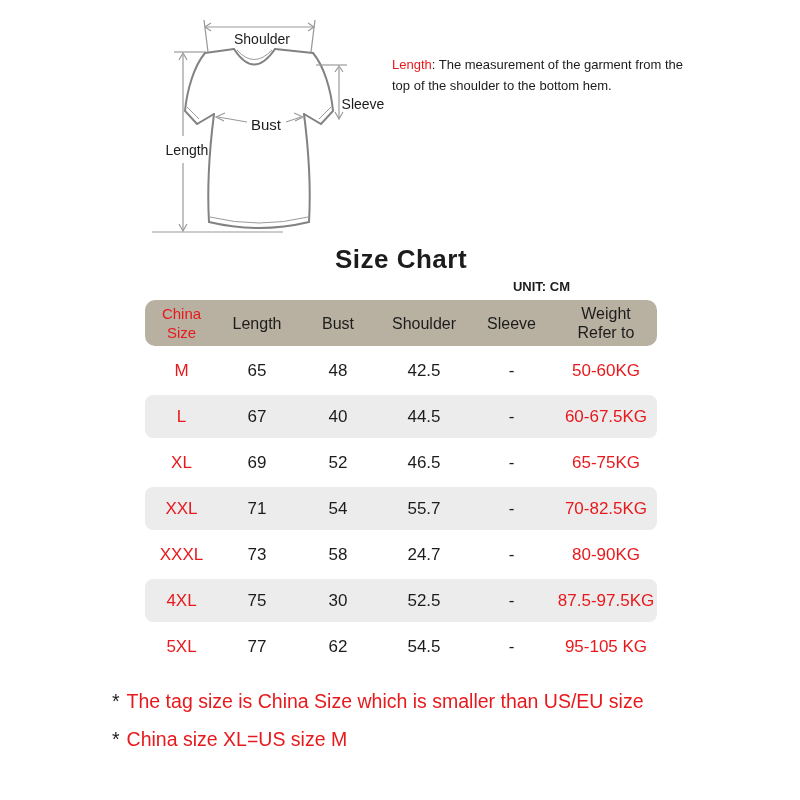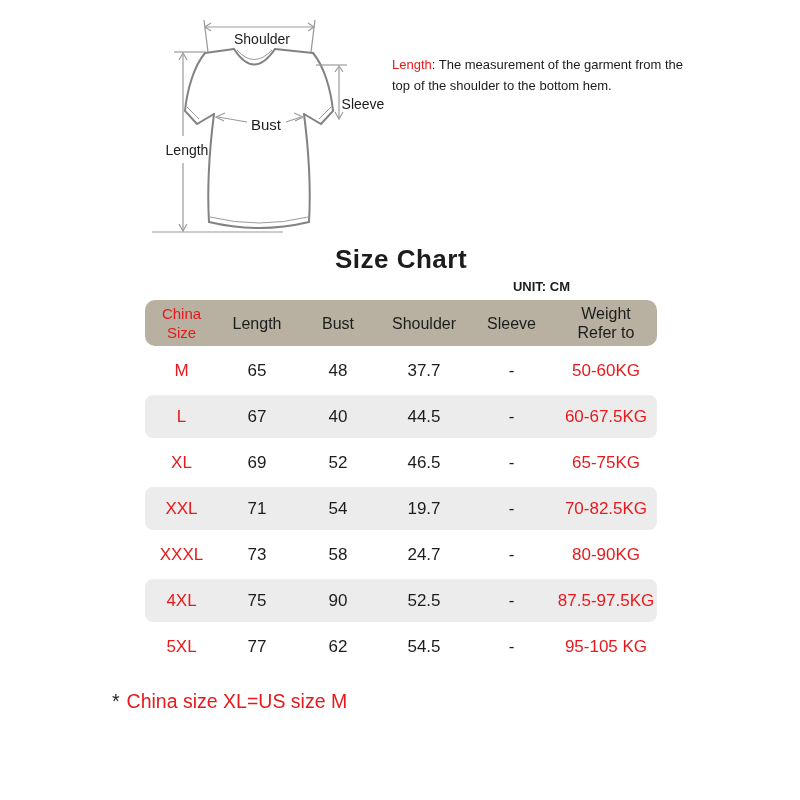--- a/index.html
+++ b/index.html
@@ -117,21 +117,21 @@
     <div class="th"><span class="wrap">Bust</span></div>
     <div class="th"><span class="wrap">Shoulder</span></div>
     <div class="th"><span class="wrap">Sleeve</span></div>
     <div class="th th-weight"><span class="wrap">Weight Refer to</span></div>
   </div>
   <div class="tbody">
       <div class="tr">
         <div class="td td-size">M</div>
         <div class="td td-length">65</div>
         <div class="td td-bust">48</div>
-        <div class="td td-shoulder">37.7</div>
+        <div class="td td-shoulder">42.5</div>
         <div class="td td-sleeve">-</div>
         <div class="td td-weight">50-60KG</div>
       </div>
       <div class="tr stripe">
         <div class="td td-size">L</div>
         <div class="td td-length">67</div>
         <div class="td td-bust">40</div>
         <div class="td td-shoulder">44.5</div>
         <div class="td td-sleeve">-</div>
         <div class="td td-weight">60-67.5KG</div>
@@ -141,48 +141,51 @@
         <div class="td td-length">69</div>
         <div class="td td-bust">52</div>
         <div class="td td-shoulder">46.5</div>
         <div class="td td-sleeve">-</div>
         <div class="td td-weight">65-75KG</div>
       </div>
       <div class="tr stripe">
         <div class="td td-size">XXL</div>
         <div class="td td-length">71</div>
         <div class="td td-bust">54</div>
-        <div class="td td-shoulder">19.7</div>
+        <div class="td td-shoulder">55.7</div>
         <div class="td td-sleeve">-</div>
         <div class="td td-weight">70-82.5KG</div>
       </div>
       <div class="tr">
         <div class="td td-size">XXXL</div>
         <div class="td td-length">73</div>
         <div class="td td-bust">58</div>
         <div class="td td-shoulder">24.7</div>
         <div class="td td-sleeve">-</div>
         <div class="td td-weight">80-90KG</div>
       </div>
       <div class="tr stripe">
         <div class="td td-size">4XL</div>
         <div class="td td-length">75</div>
-        <div class="td td-bust">90</div>
+        <div class="td td-bust">30</div>
         <div class="td td-shoulder">52.5</div>
         <div class="td td-sleeve">-</div>
         <div class="td td-weight">87.5-97.5KG</div>
       </div>
       <div class="tr">
         <div class="td td-size">5XL</div>
         <div class="td td-length">77</div>
         <div class="td td-bust">62</div>
         <div class="td td-shoulder">54.5</div>
         <div class="td td-sleeve">-</div>
         <div class="td td-weight">95-105 KG</div>
       </div>
     </div>
 </div>
 
 <div class="abs notes">
   <p class="note note--red">
+    <span class="marker">*</span><span class="note-text">The tag size is China Size which is smaller than US/EU size</span>
+  </p>
+  <p class="note note--red">
     <span class="marker">*</span><span class="note-text">China size XL=US size M</span>
   </p>
 </div>
 
 </body></html>

